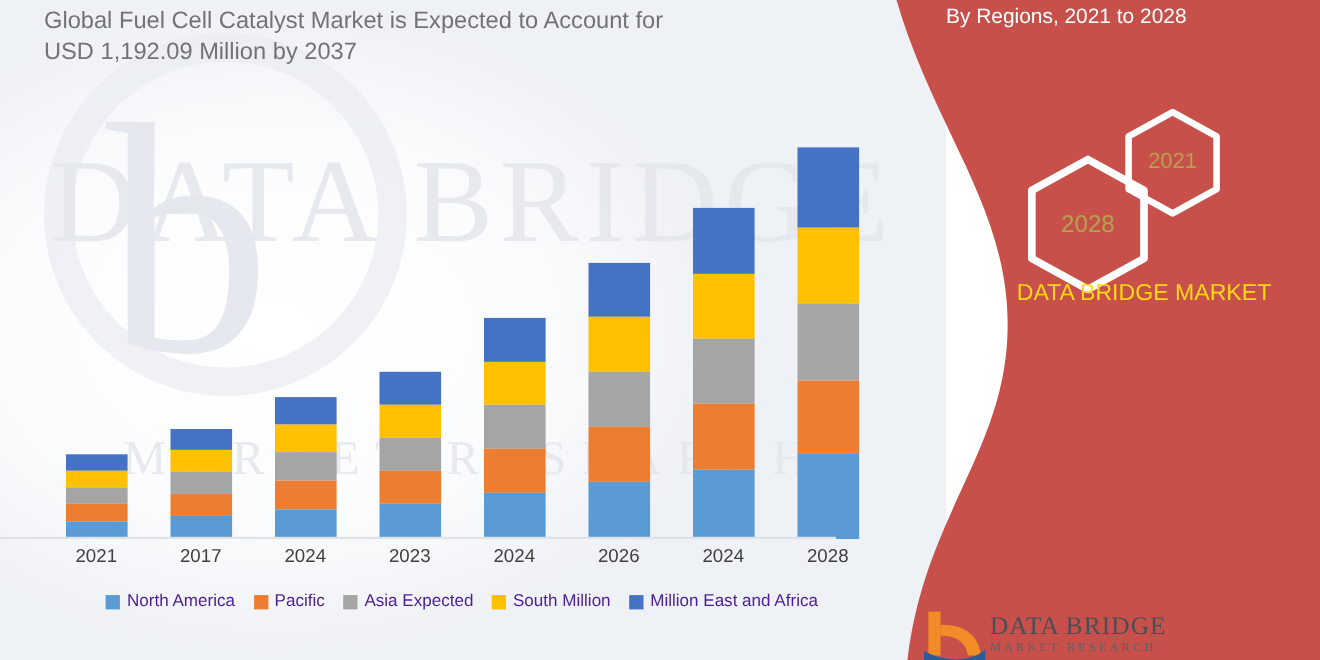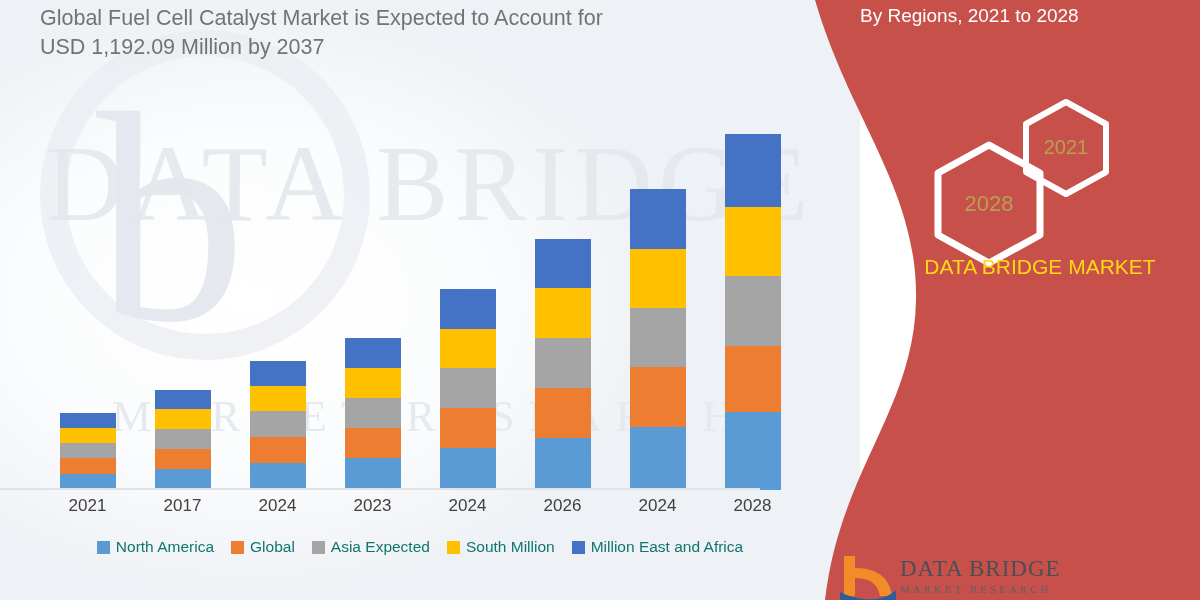--- a/index.html
+++ b/index.html
@@ -147,21 +147,21 @@
     white-space: nowrap;
   }
   .swatch {
     width: 13px;
     height: 13px;
     display: inline-block;
     flex: 0 0 auto;
   }
   .legend-label {
     font-size: 15.5px;
-    color: #0f766e;
+    color: #4c1d95;
   }
 
   
   .red-panel {
     position: absolute;
     left: 780px;
     top: 0;
     width: 420px;
     height: 600px;
   }
@@ -337,21 +337,21 @@
       <span>2028</span>
     </div>
 
   <div class="legend" id="legend">
       <div class="legend-item">
         <span class="swatch" style="background: rgb(91, 155, 213);"></span>
         <span class="legend-label">North America</span>
       </div>
       <div class="legend-item">
         <span class="swatch" style="background: rgb(237, 125, 49);"></span>
-        <span class="legend-label">Global</span>
+        <span class="legend-label">Pacific</span>
       </div>
       <div class="legend-item">
         <span class="swatch" style="background: rgb(165, 165, 165);"></span>
         <span class="legend-label">Asia Expected</span>
       </div>
       <div class="legend-item">
         <span class="swatch" style="background: rgb(255, 192, 0);"></span>
         <span class="legend-label">South Million</span>
       </div>
       <div class="legend-item">

